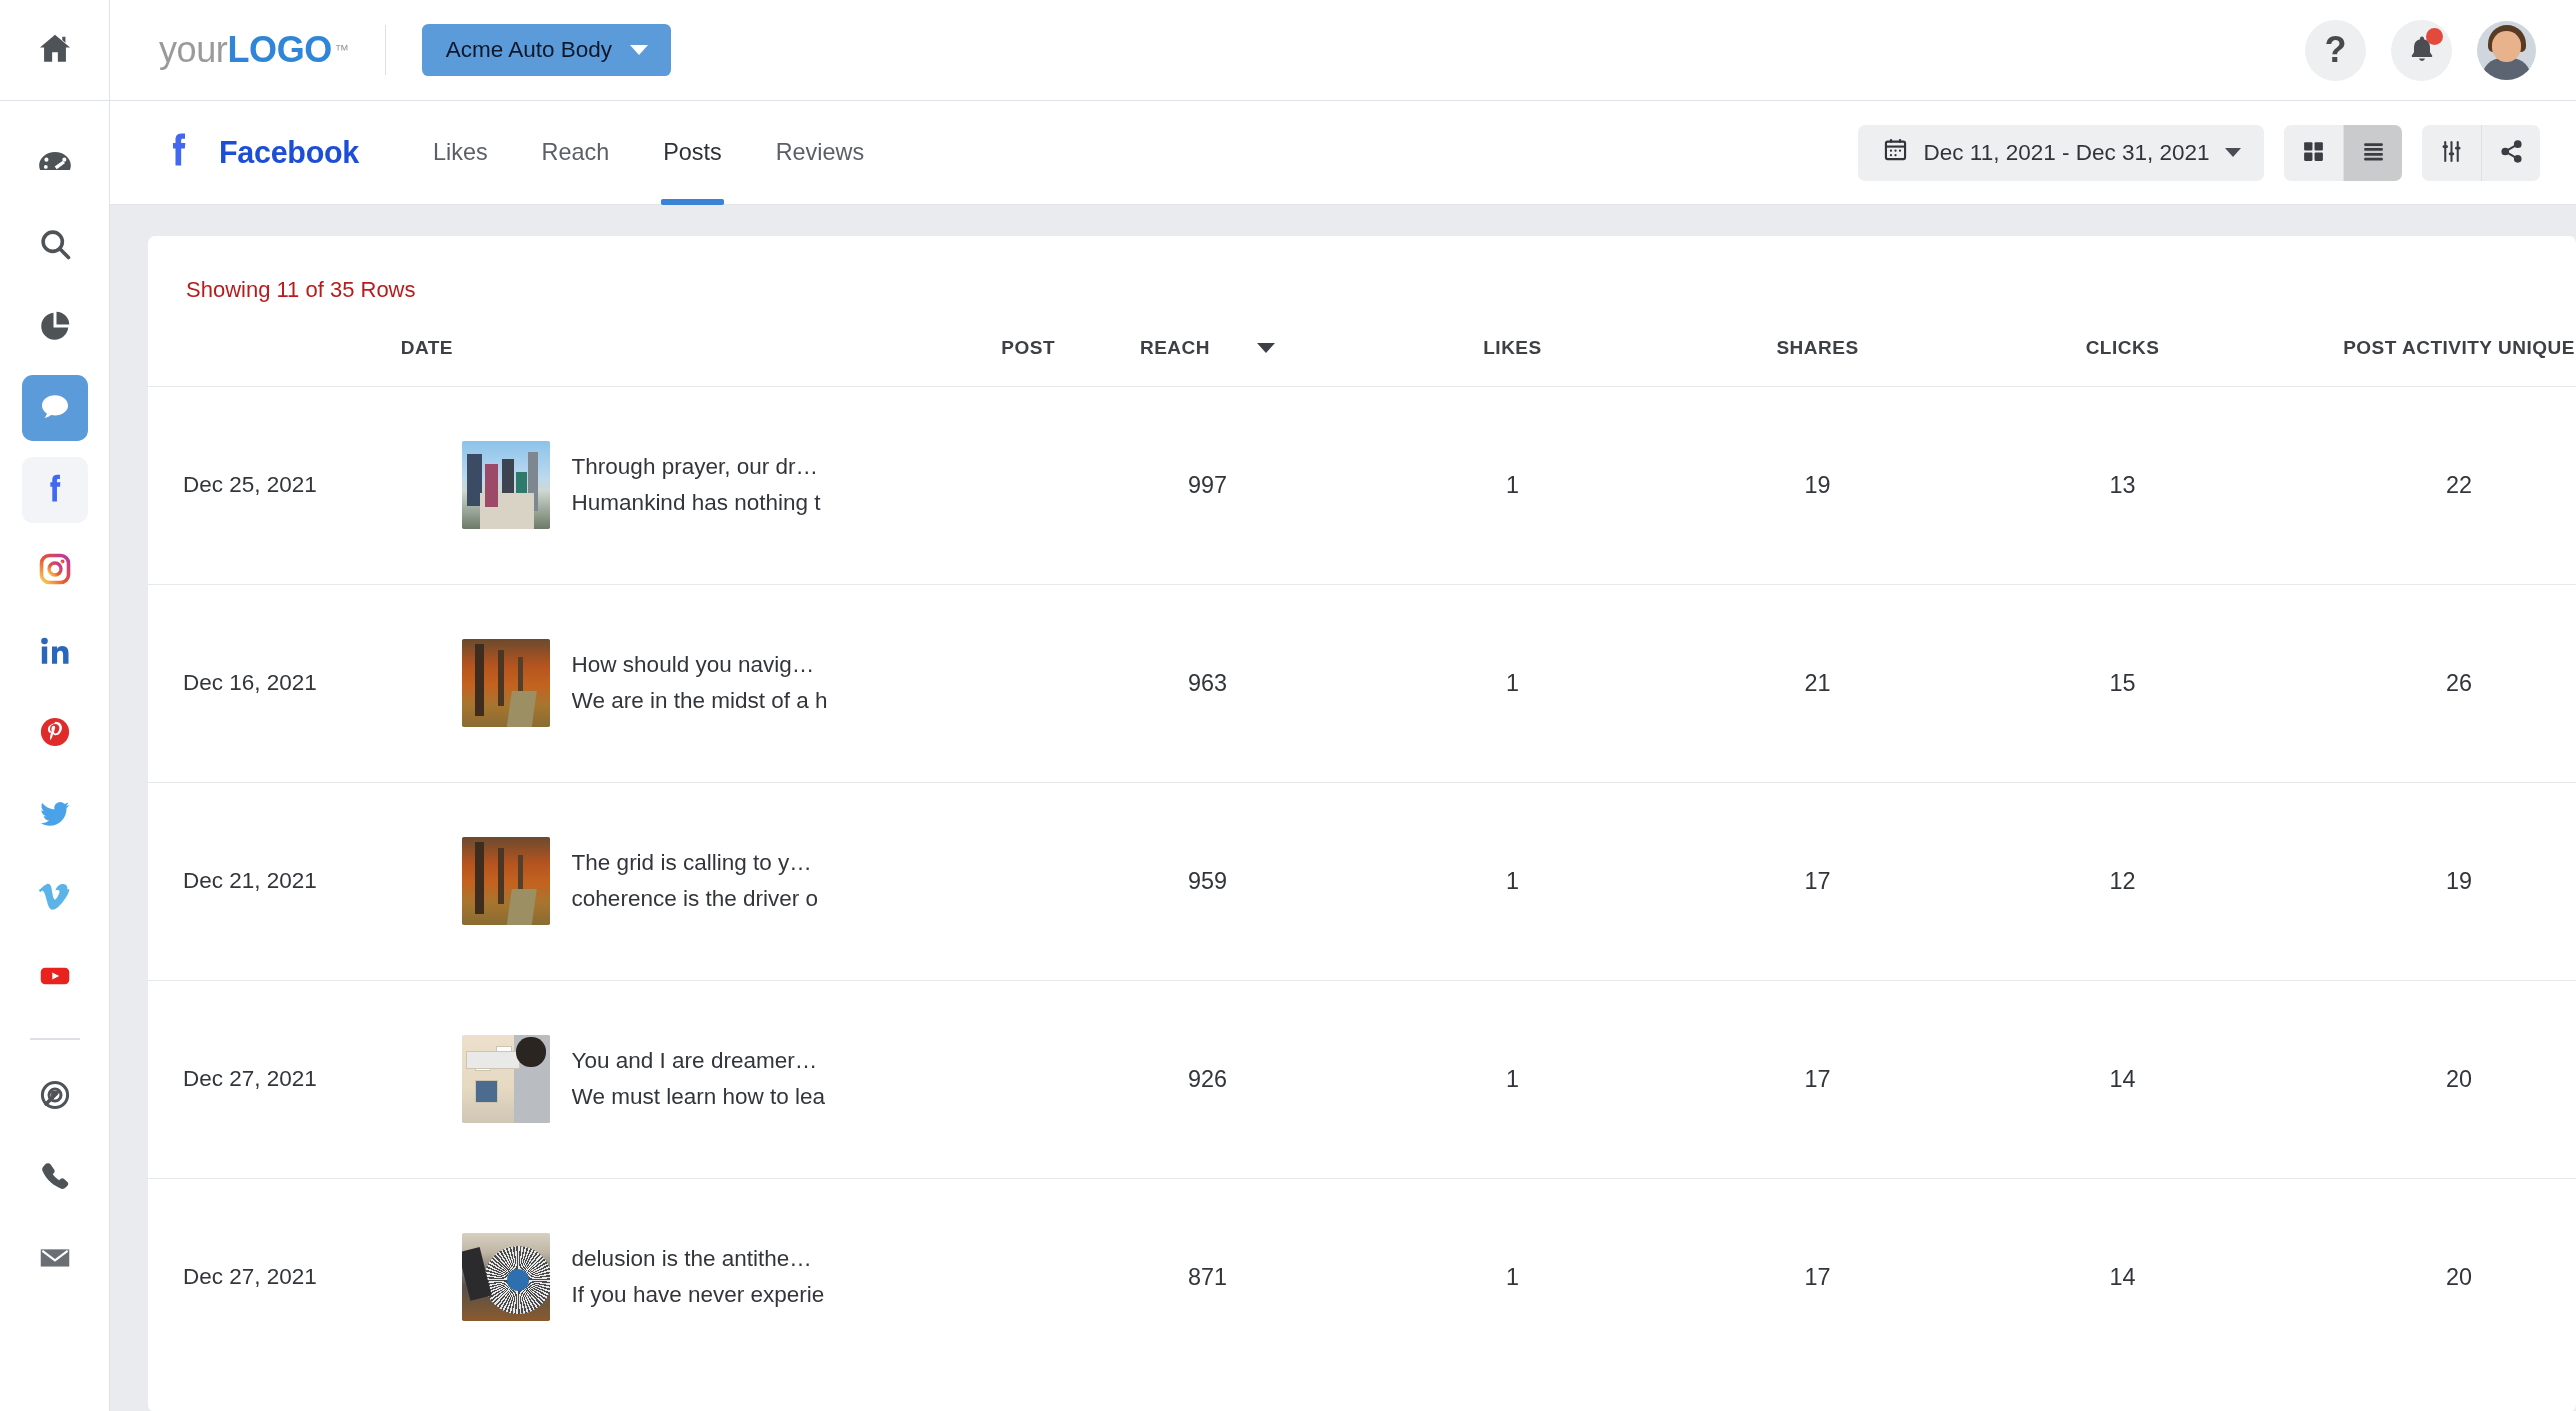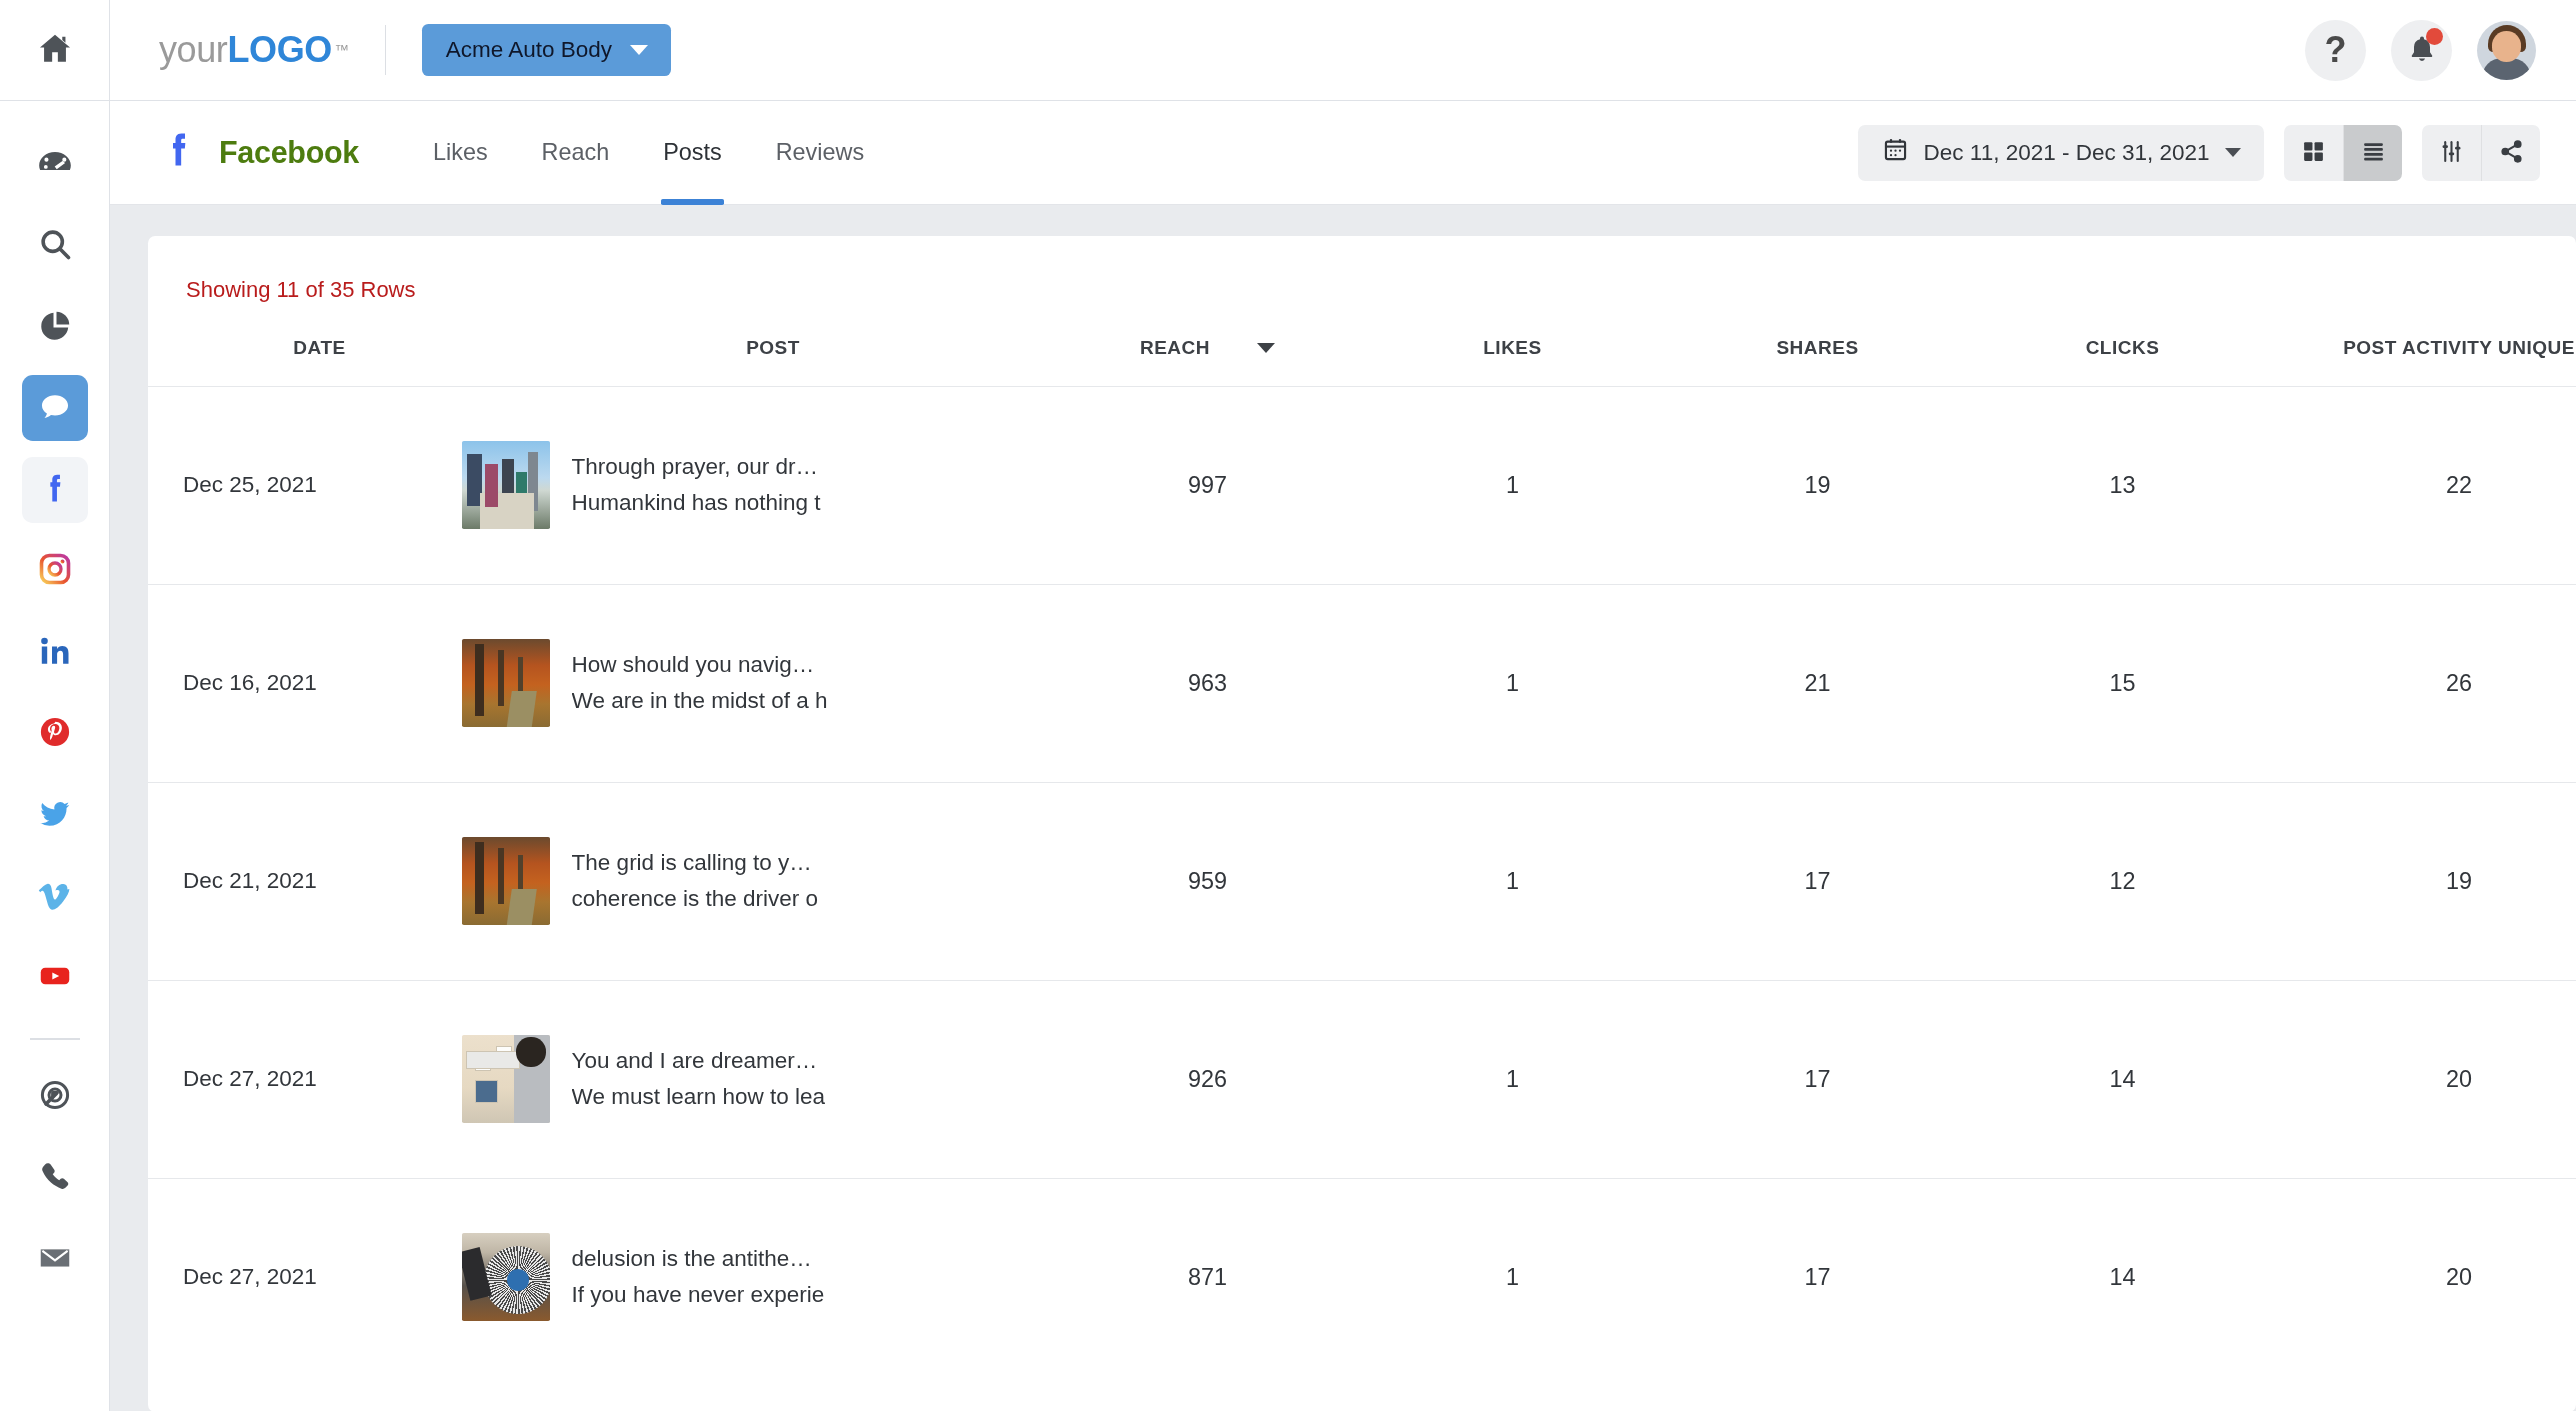--- a/index.html
+++ b/index.html
@@ -74,21 +74,21 @@
   .av-body { position: absolute; left: 5.4px; bottom: 0; width: 49px; height: 21.6px; border-radius: 20px 20px 0 0; background: #5b6470; }
 
   
   .chanbar {
     height: 104px; flex: 0 0 104px; background: #fff;
     display: flex; align-items: center; padding: 0 36px 0 49px;
     border-bottom: 0.9px solid #e3e5e9; position: relative;
   }
   .chan-title { display: flex; align-items: center; gap: 20px; margin-right: 47px; }
   .fb-glyph { font-size: 45px; font-weight: 700; color: #4267f0; line-height: 1; font-family: "Liberation Sans", sans-serif; }
-  .chan-name { font-size: 30.5px; font-weight: 700; color: #4d7c0f; letter-spacing: -0.3px; }
+  .chan-name { font-size: 30.5px; font-weight: 700; color: #1d4ed8; letter-spacing: -0.3px; }
   .tabs { display: flex; align-items: center; height: 104px; }
   .tab {
     font-size: 23.4px; color: #5c6066; padding: 0 27px; height: 104px;
     display: flex; align-items: center; position: relative; white-space: nowrap;
   }
   .tab.active { color: #2d3136; }
   .tab.active::after {
     content: ""; position: absolute; left: 25px; right: 25px; bottom: 0;
     height: 5.4px; background: #3c82d6; border-radius: 1.8px;
   }
@@ -114,21 +114,21 @@
     margin-right: 0; padding: 0 0 0 0; overflow: hidden;
   }
   .card-head { padding: 41px 0 0 38px; }
   .rows-label { font-size: 22px; color: #b91c1c; }
 
   table { width: 100%; border-collapse: collapse; table-layout: fixed; }
   th {
     font-size: 19px; font-weight: 700; color: #3d4146; letter-spacing: 0.5px;
     padding: 34px 0 27px 0; text-align: center; vertical-align: middle;
   }
-  th.l { text-align: center; padding-left: 38px; }
+  th.l { text-align: right; padding-left: 38px; }
   th.reach-h { position: relative; }
   .reach-inner { display: inline-flex; align-items: center; gap: 47px; }
   .sort-caret { width: 0; height: 0; border-left: 9px solid transparent; border-right: 9px solid transparent; border-top: 10.8px solid #3d4146; }
   td { border-top: 0.9px solid #e6e8eb; text-align: center; vertical-align: middle; height: 198px; }
   td.date { text-align: left; padding-left: 35px; font-size: 22.5px; color: #32363b; white-space: nowrap; }
   td.num { font-size: 23.4px; color: #32363b; }
   .post-cell { padding-left: 9px; }
   .post-wrap { display: flex; align-items: center; gap: 21.6px; }
   .thumb { width: 88px; height: 88px; flex: 0 0 88px; border-radius: 1.8px; overflow: hidden; position: relative; background: #b9c2cc; }
   .post-txt { text-align: left; overflow: hidden; }

